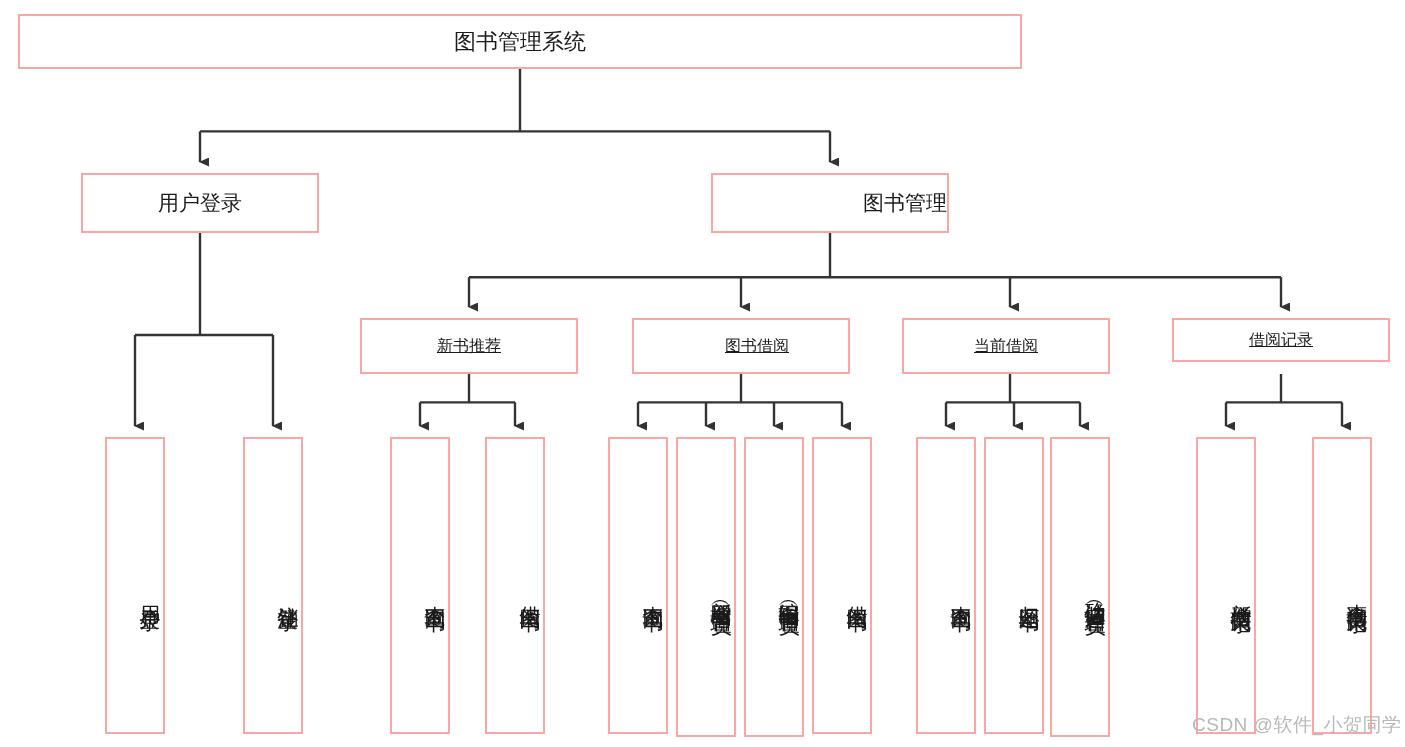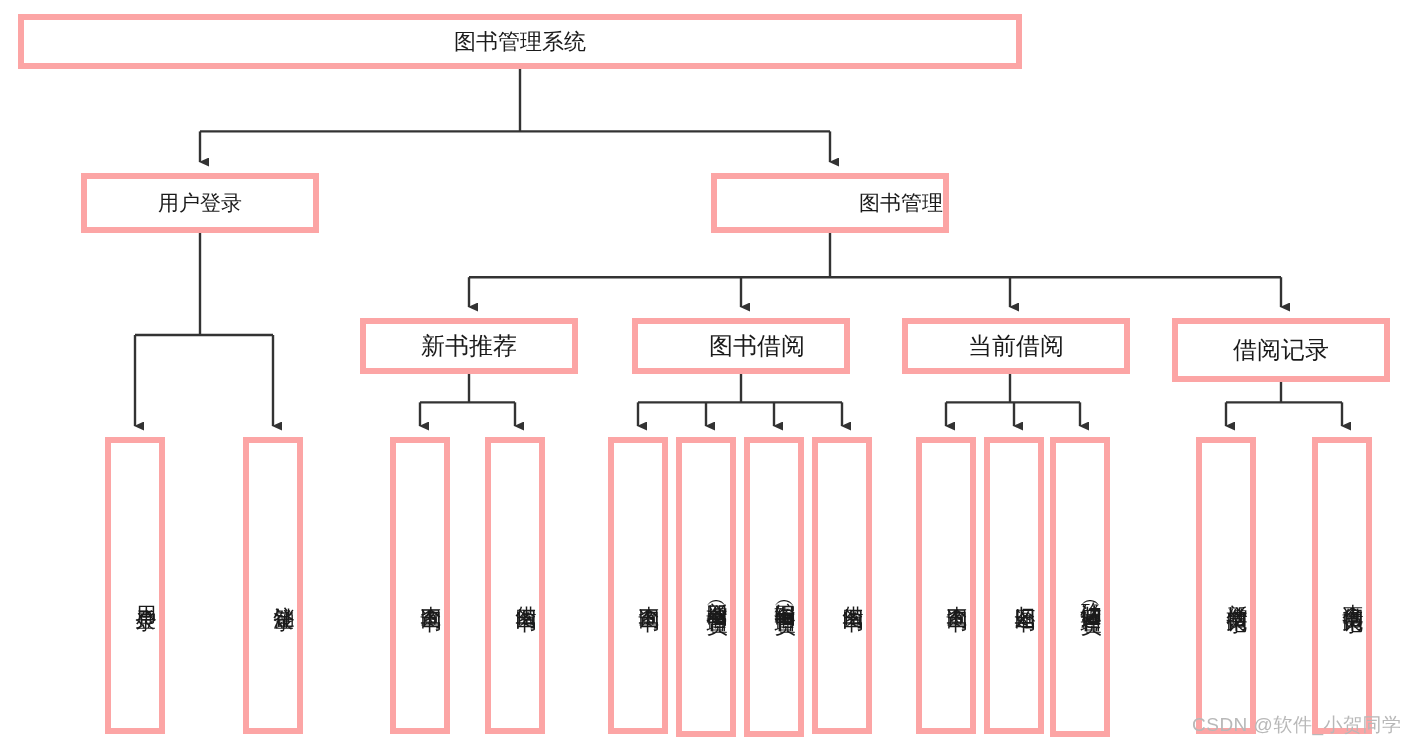--- a/index.html
+++ b/index.html
@@ -22,37 +22,38 @@
     position: absolute;
     left: 0;
     top: 0;
     width: 1405px;
     height: 747px;
     pointer-events: none;
   }
   .node {
     position: absolute;
     box-sizing: border-box;
-    border: 6px solid #fca5a5;
+    border: 2px solid #fca5a5;
     background: #ffffff;
     display: flex;
     align-items: center;
     justify-content: center;
     color: #1a1a1a;
     text-align: center;
     line-height: 1.25;
   }
   .node.level-0 {
     font-size: 22px;
   }
   .node.level-1 {
     font-size: 21px;
   }
   .node.level-2 {
-    font-size: 24px;
+    font-size: 16px;
+    text-decoration: underline;
   }
   .node.leaf {
     font-size: 21px;
     writing-mode: vertical-rl;
     text-orientation: upright;
     align-items: flex-start;
     justify-content: center;
     padding-top: 14px;
     letter-spacing: 2px;
   }
@@ -127,24 +128,24 @@
       </div>
       <div class="node level-1" style="left: 711px; top: 173px; width: 238px; height: 60px; justify-content: flex-end;">
         <span class="node-text">图书管理</span>
       </div>
       <div class="node level-2" style="left: 360px; top: 318px; width: 218px; height: 56px;">
         <span class="node-text">新书推荐</span>
       </div>
       <div class="node level-2" style="left: 632px; top: 318px; width: 218px; height: 56px; padding-left: 32px;">
         <span class="node-text">图书借阅</span>
       </div>
-      <div class="node level-2" style="left: 902px; top: 318px; width: 228px; height: 56px;">
+      <div class="node level-2" style="left: 902px; top: 318px; width: 208px; height: 56px;">
         <span class="node-text">当前借阅</span>
       </div>
-      <div class="node level-2" style="left: 1172px; top: 318px; width: 218px; height: 64px;">
+      <div class="node level-2" style="left: 1172px; top: 318px; width: 218px; height: 44px;">
         <span class="node-text">借阅记录</span>
       </div>
       <div class="node level-3 leaf" style="left: 105px; top: 437px; width: 60px; height: 297px;">
         <span class="node-text">用户登录</span>
       </div>
       <div class="node level-3 leaf" style="left: 243px; top: 437px; width: 60px; height: 297px;">
         <span class="node-text">注销登录</span>
       </div>
       <div class="node level-3 leaf" style="left: 390px; top: 437px; width: 60px; height: 297px;">
         <span class="node-text">查询图书</span>

